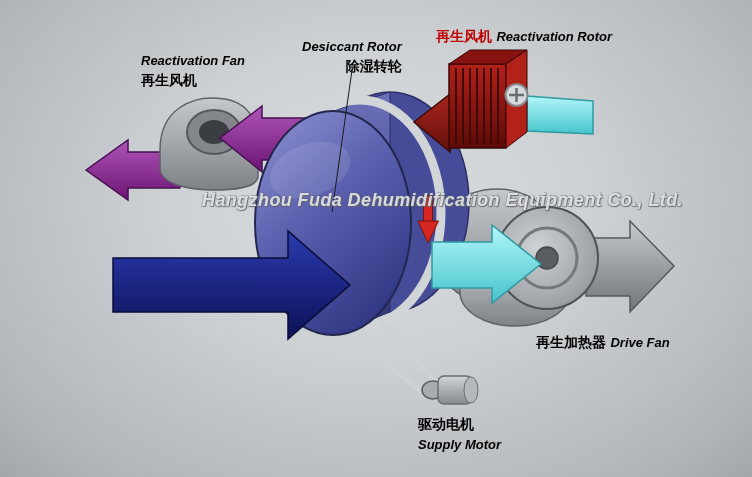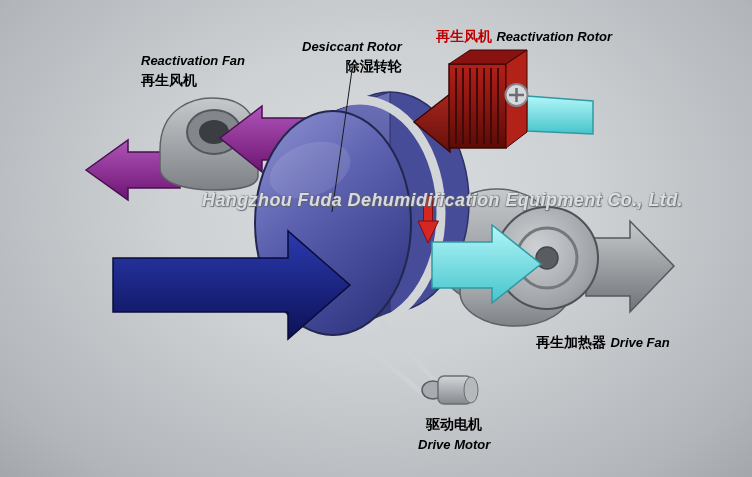--- a/index.html
+++ b/index.html
@@ -164,18 +164,18 @@
   <div class="lbl" style="left:436px; top:26px;">
     <span class="lbl-zh-red">再生风机</span>
     <span class="lbl-en">Reactivation Rotor</span>
   </div>
 
   <div class="lbl" style="left:536px; top:332px;">
     <span class="lbl-zh">再生加热器</span>
     <span class="lbl-en">Drive Fan</span>
   </div>
 
-  <div class="lbl" style="left:418px; top:414px; text-align:center;">
+  <div class="lbl" style="left:418px; top:414px; text-align:left;">
     <span class="lbl-zh">驱动电机</span><br>
-    <span class="lbl-en">Drive Motor</span>
+    <span class="lbl-en">Supply Motor</span>
   </div>
 
 </div>
 
 </body></html>

